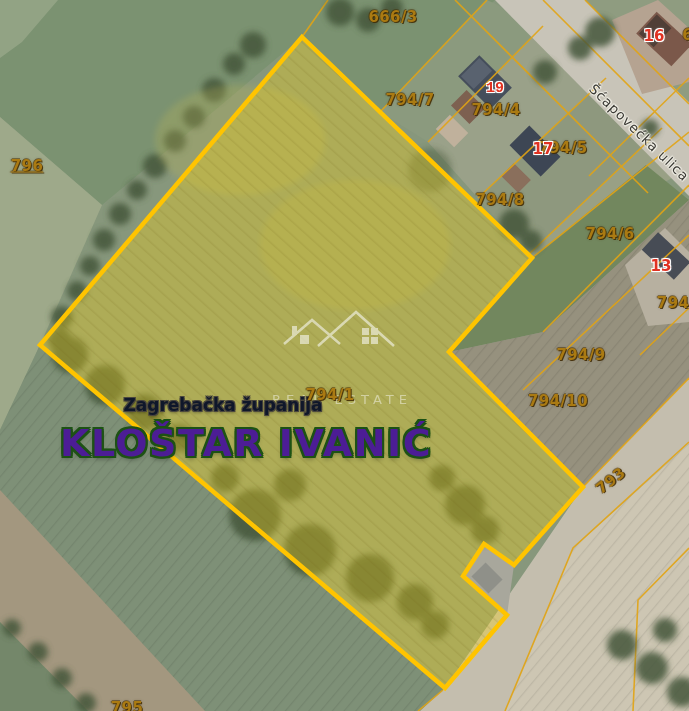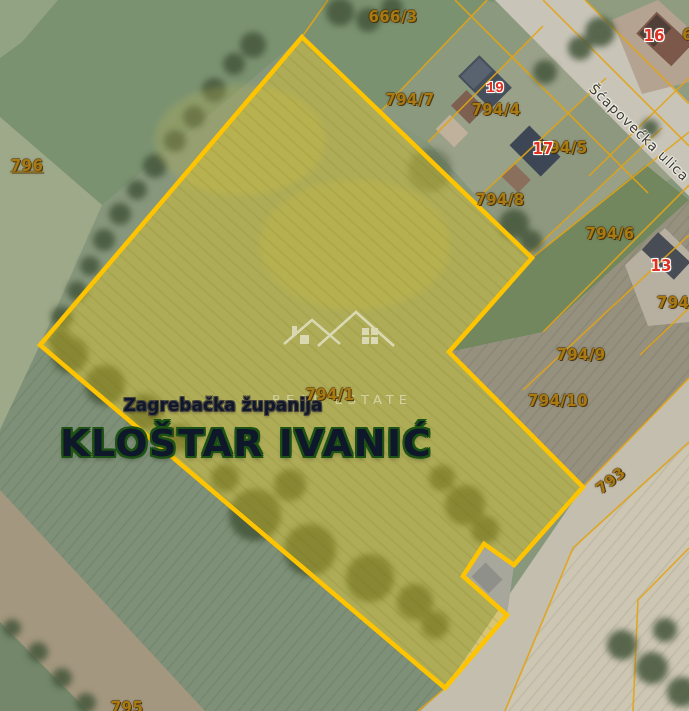--- a/index.html
+++ b/index.html
@@ -13,21 +13,21 @@
                  0 -1px 0 rgba(62,40,0,.45),0 0 3px rgba(80,50,0,.45);}
   .house-number{font-size:15px;font-weight:bold;color:#e03222;
      text-shadow:-1px -1px 0 #fff,1px -1px 0 #fff,-1px 1px 0 #fff,1px 1px 0 #fff,0 0 3px #fff;}
   .street-name{font-size:13.5px;font-weight:500;color:#3b3a35;letter-spacing:1px;
      text-shadow:-1px -1px 1px rgba(244,243,235,.95),1px -1px 1px rgba(244,243,235,.95),
                  -1px 1px 1px rgba(244,243,235,.95),1px 1px 1px rgba(244,243,235,.95);}
   .region-label{position:absolute;left:223px;top:405px;transform:translate(-50%,-50%);
      font-size:17px;font-weight:bold;color:#0f172a;white-space:nowrap;
      text-shadow:-1px -1px 0 #4a463d,1px -1px 0 #4a463d,-1px 1px 0 #4a463d,1px 1px 0 #4a463d,0 2px 3px rgba(0,0,0,.4);}
   .municipality-label{position:absolute;left:246px;top:443px;transform:translate(-50%,-50%);
-     font-size:38px;font-weight:bold;letter-spacing:1.5px;color:#0f172a;white-space:nowrap;
+     font-size:38px;font-weight:bold;letter-spacing:1.5px;color:#4c1d95;white-space:nowrap;
      text-shadow:-2px -2px 0 #1d5214,2px -2px 0 #1d5214,-2px 2px 0 #1d5214,2px 2px 0 #1d5214,
                  0 -2px 0 #1d5214,0 2px 0 #1d5214,-2px 0 0 #1d5214,2px 0 0 #1d5214,0 3px 5px rgba(0,0,0,.35);}
   .watermark{position:absolute;left:0;top:0;pointer-events:none;}
   .wm-logo{position:absolute;left:278px;top:304px;opacity:.55;}
   .wm-brand{position:absolute;left:352px;top:377px;transform:translate(-50%,-50%);
      font-family:"DejaVu Serif","Liberation Serif",serif;font-size:30px;letter-spacing:4px;
      color:rgba(255,255,255,.52);white-space:nowrap;}
   .wm-tagline{position:absolute;left:342px;top:399px;transform:translate(-50%,-50%);
      font-size:13px;letter-spacing:5px;color:rgba(255,255,255,.45);white-space:nowrap;}
 </style>

